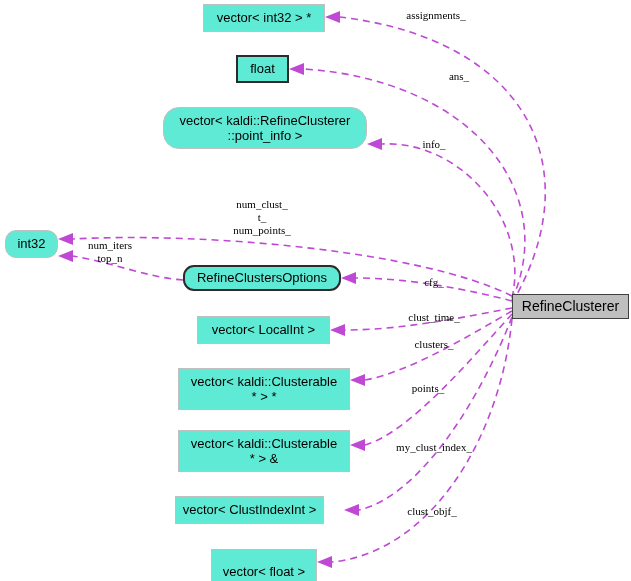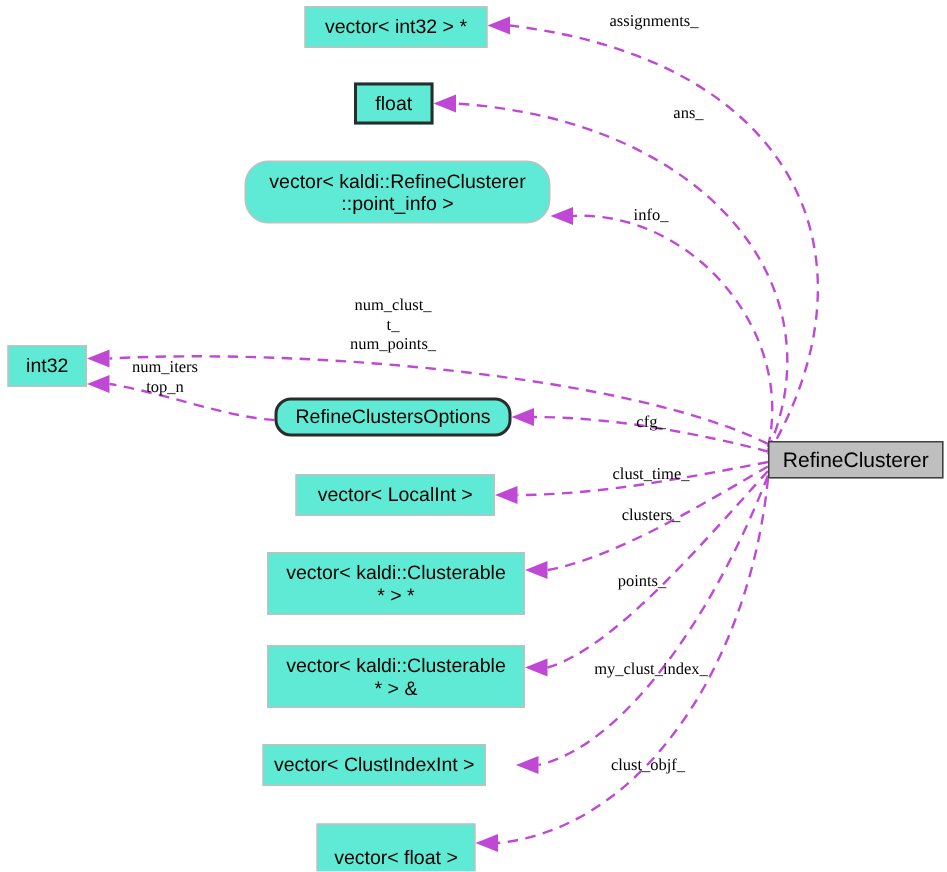--- a/index.html
+++ b/index.html
@@ -86,21 +86,21 @@
       <polygon points="344,510 359,504 359,516" fill="#bf49d4"></polygon>
       <path d="M 512 319 C 500 440 430 552 332 562" fill="none" stroke="#bf49d4" stroke-width="1.6" stroke-dasharray="7,5"></path>
       <polygon points="317,562 332,556 332,568" fill="#bf49d4"></polygon>
     </svg>
 
   <div id="node-layer">
       <div class="node" style="left: 203px; top: 4px; width: 122px; height: 28px;">vector&lt; int32 &gt; *</div>
       <div class="node thick" style="left: 236px; top: 55px; width: 53px; height: 28px;">float</div>
       <div class="node" style="left: 163px; top: 107px; width: 204px; height: 42px; border-radius: 16px;">vector&lt; kaldi::RefineClusterer
 ::point_info &gt;</div>
-      <div class="node" style="left: 5px; top: 230px; width: 53px; height: 28px;">int32</div>
+      <div class="node" style="left: 5px; top: 230px; width: 53px; height: 28px; border-radius: 11px;">int32</div>
       <div class="node thick" style="left: 183px; top: 265px; width: 158px; height: 26px; border-radius: 11px;">RefineClustersOptions</div>
       <div class="node" style="left: 197px; top: 316px; width: 133px; height: 28px;">vector&lt; LocalInt &gt;</div>
       <div class="node" style="left: 178px; top: 368px; width: 172px; height: 42px;">vector&lt; kaldi::Clusterable
 * &gt; *</div>
       <div class="node" style="left: 178px; top: 430px; width: 172px; height: 42px;">vector&lt; kaldi::Clusterable
 * &gt; &amp;</div>
       <div class="node" style="left: 175px; top: 496px; width: 149px; height: 28px;">vector&lt; ClustIndexInt &gt;</div>
       <div class="node" style="left: 211px; top: 549px; width: 106px; height: 46px;">vector&lt; float &gt;</div>
       <div class="node highlight" style="left: 512px; top: 294px; width: 117px; height: 25px;">RefineClusterer</div>
     </div>

